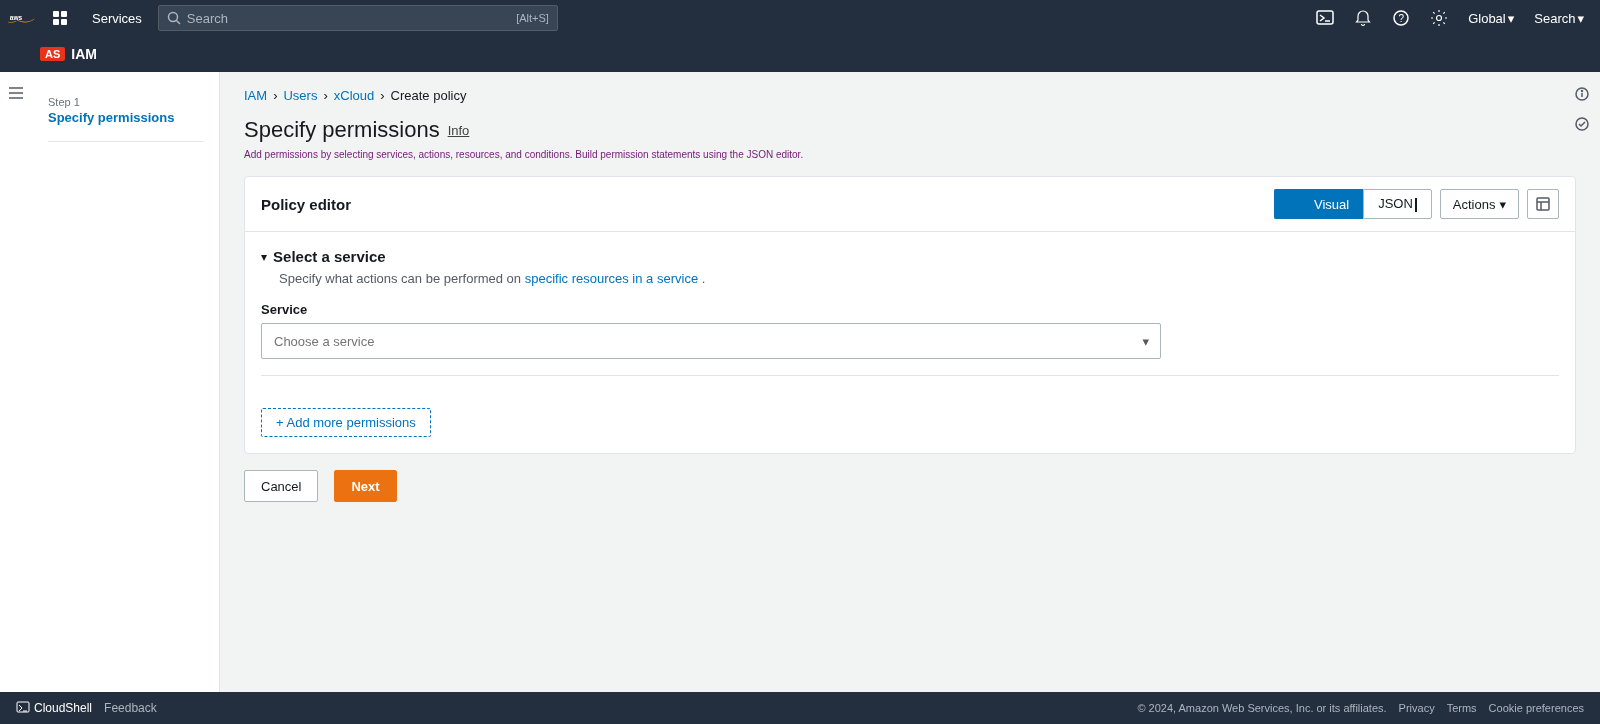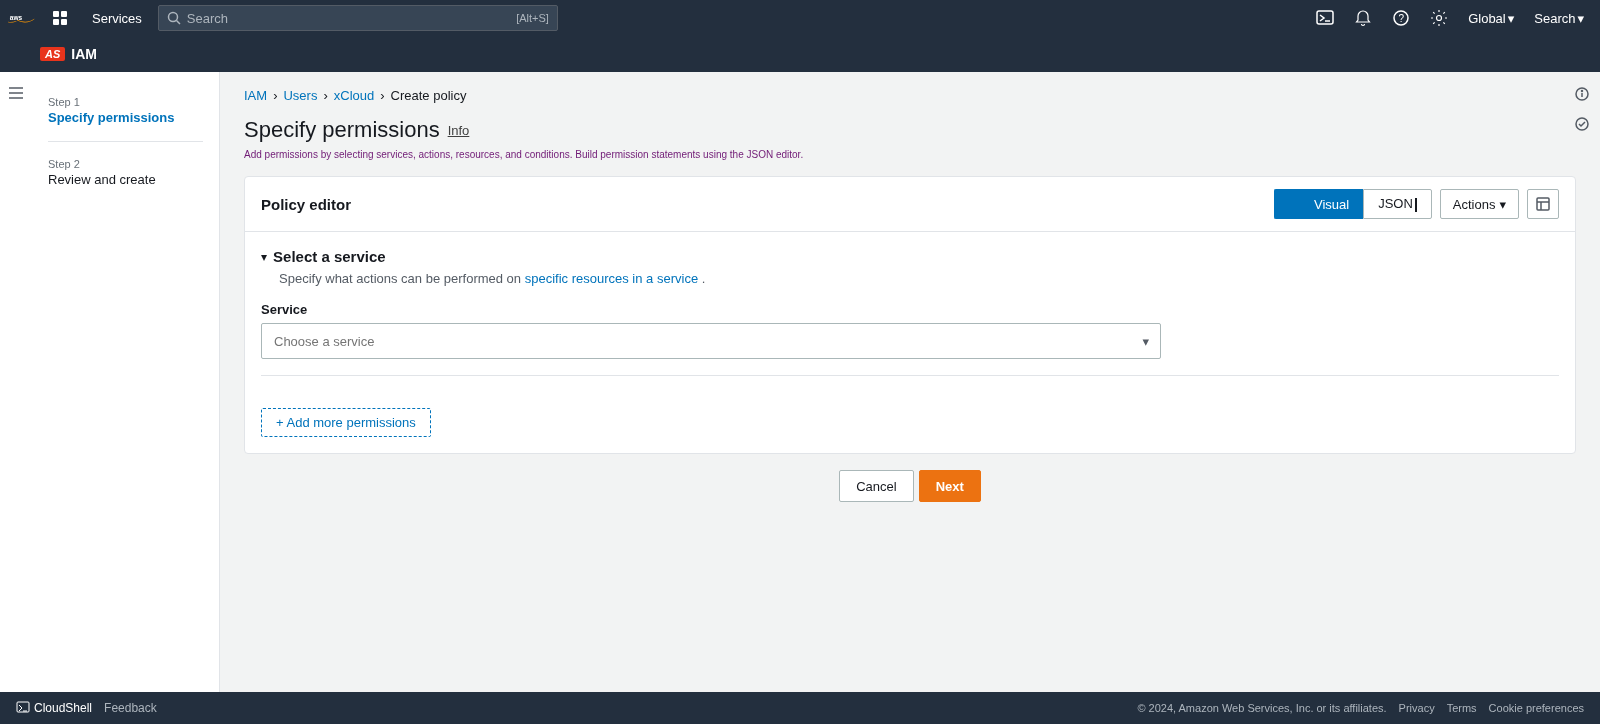--- a/index.html
+++ b/index.html
@@ -109,21 +109,20 @@
       align-items: center;
       gap: 6px;
     }
     .service-badge {
       background: #e8341c;
       color: #fff;
       font-size: 11px;
       font-weight: bold;
       padding: 1px 5px;
       border-radius: 2px;
-      font-style: italic;
     }
 
     
     .main-wrapper {
       margin-top: 72px;
       display: flex;
       min-height: calc(100vh - 72px - 30px);
     }
 
     
@@ -338,22 +337,22 @@
       padding: 6px 14px;
       font-size: 13px;
       cursor: pointer;
       border-radius: 2px;
       margin: 0 16px 16px;
     }
 
     
     .bottom-actions {
       display: flex;
-      justify-content: center;
-      gap: 5px;
+      justify-content: flex-start;
+      gap: 16px;
       padding: 16px 0;
     }
     .btn-cancel {
       background: #fff;
       border: 1px solid #aab7b8;
       color: #16191f;
       padding: 6px 16px;
       font-size: 13px;
       cursor: pointer;
       border-radius: 2px;
@@ -538,24 +537,20 @@
         <line x1="2" y1="14" x2="16" y2="14" stroke="#545b64" stroke-width="1.5"></line>
       </svg>
     </div>
 
     <div style="padding-left: 32px;">
       <div class="step-item">
         <div class="step-label">Step 1</div>
         <div class="step-title active">Specify permissions</div>
       </div>
       <hr class="step-divider">
-      <div class="step-item">
-        <div class="step-label">Step 2</div>
-        <div class="step-title">Review and create</div>
-      </div>
     </div>
   </div>
 
   <div class="content-area">
 
     <div style="display:flex; align-items:center; gap:6px; margin-bottom:14px; font-size:13px;">
       <a href="#" style="color:#0073bb; text-decoration:none;">IAM</a>
       <span>›</span>
       <a href="#" style="color:#0073bb; text-decoration:none;">Users</a>
       <span>›</span>

